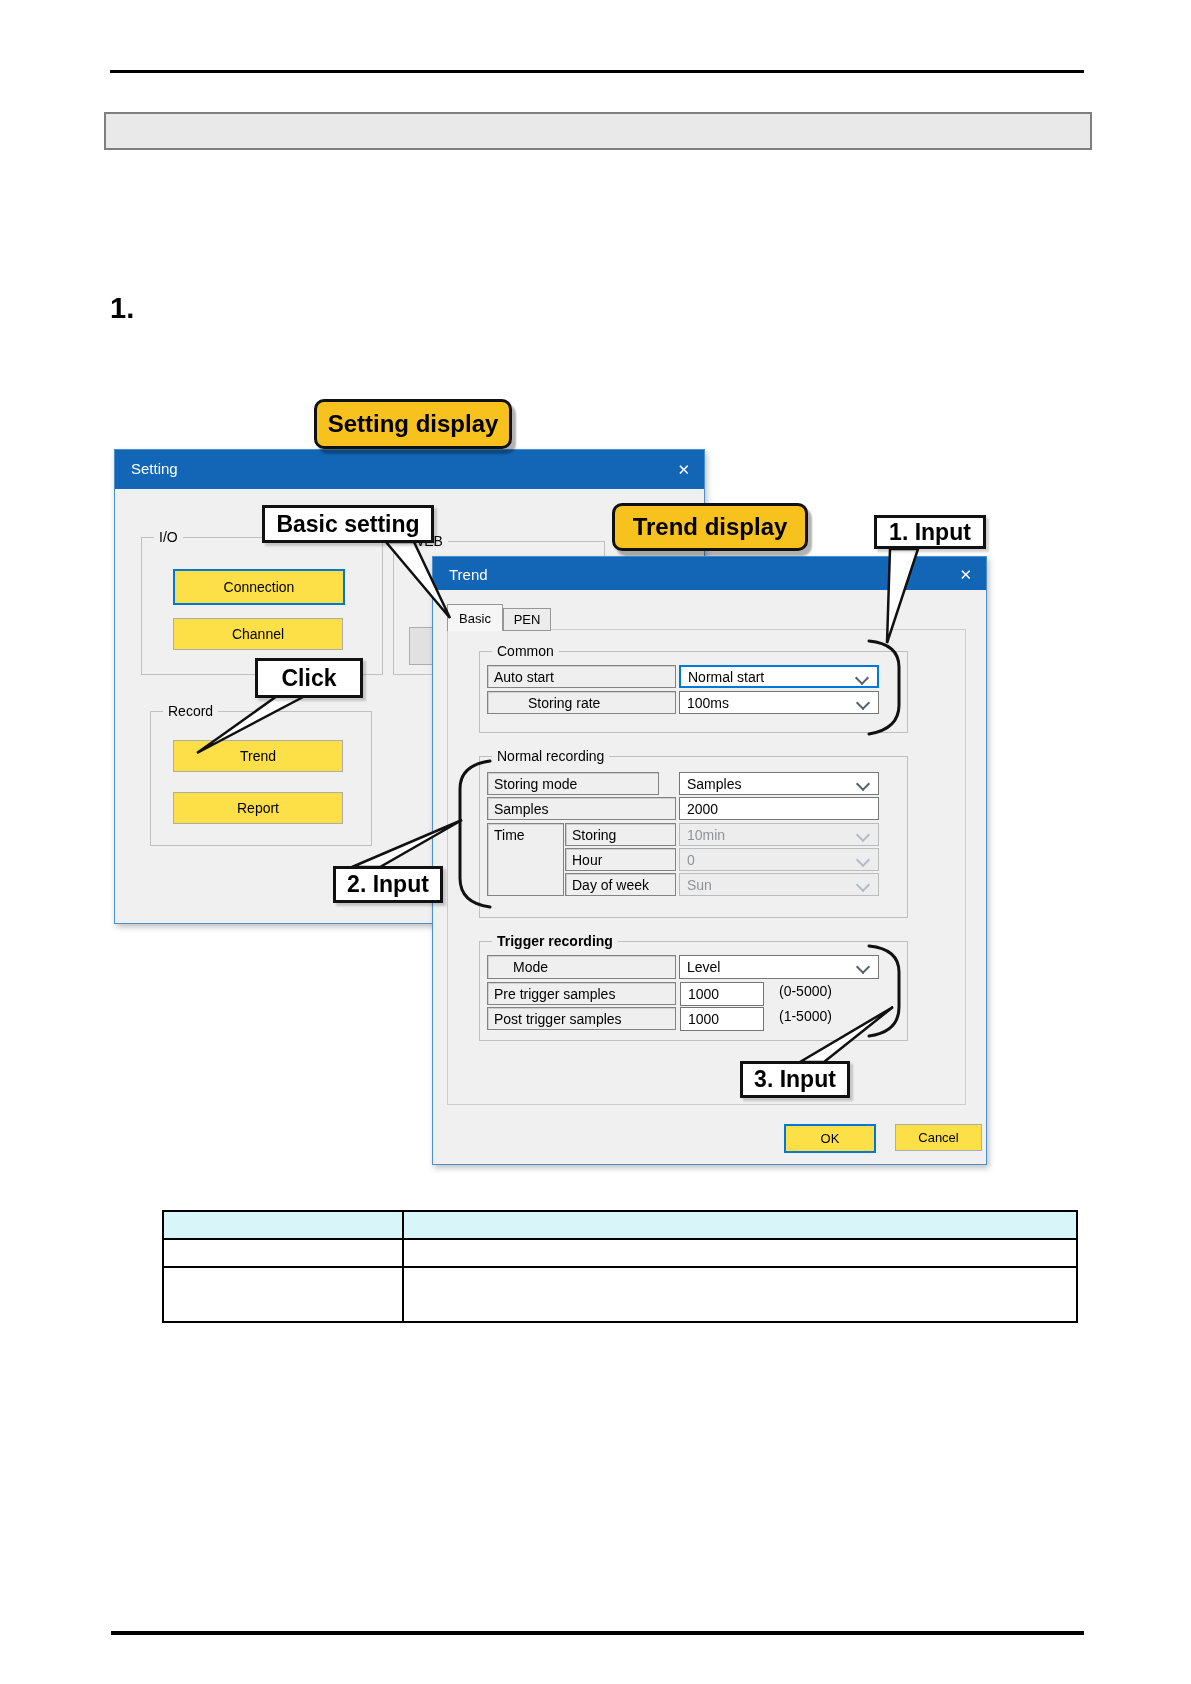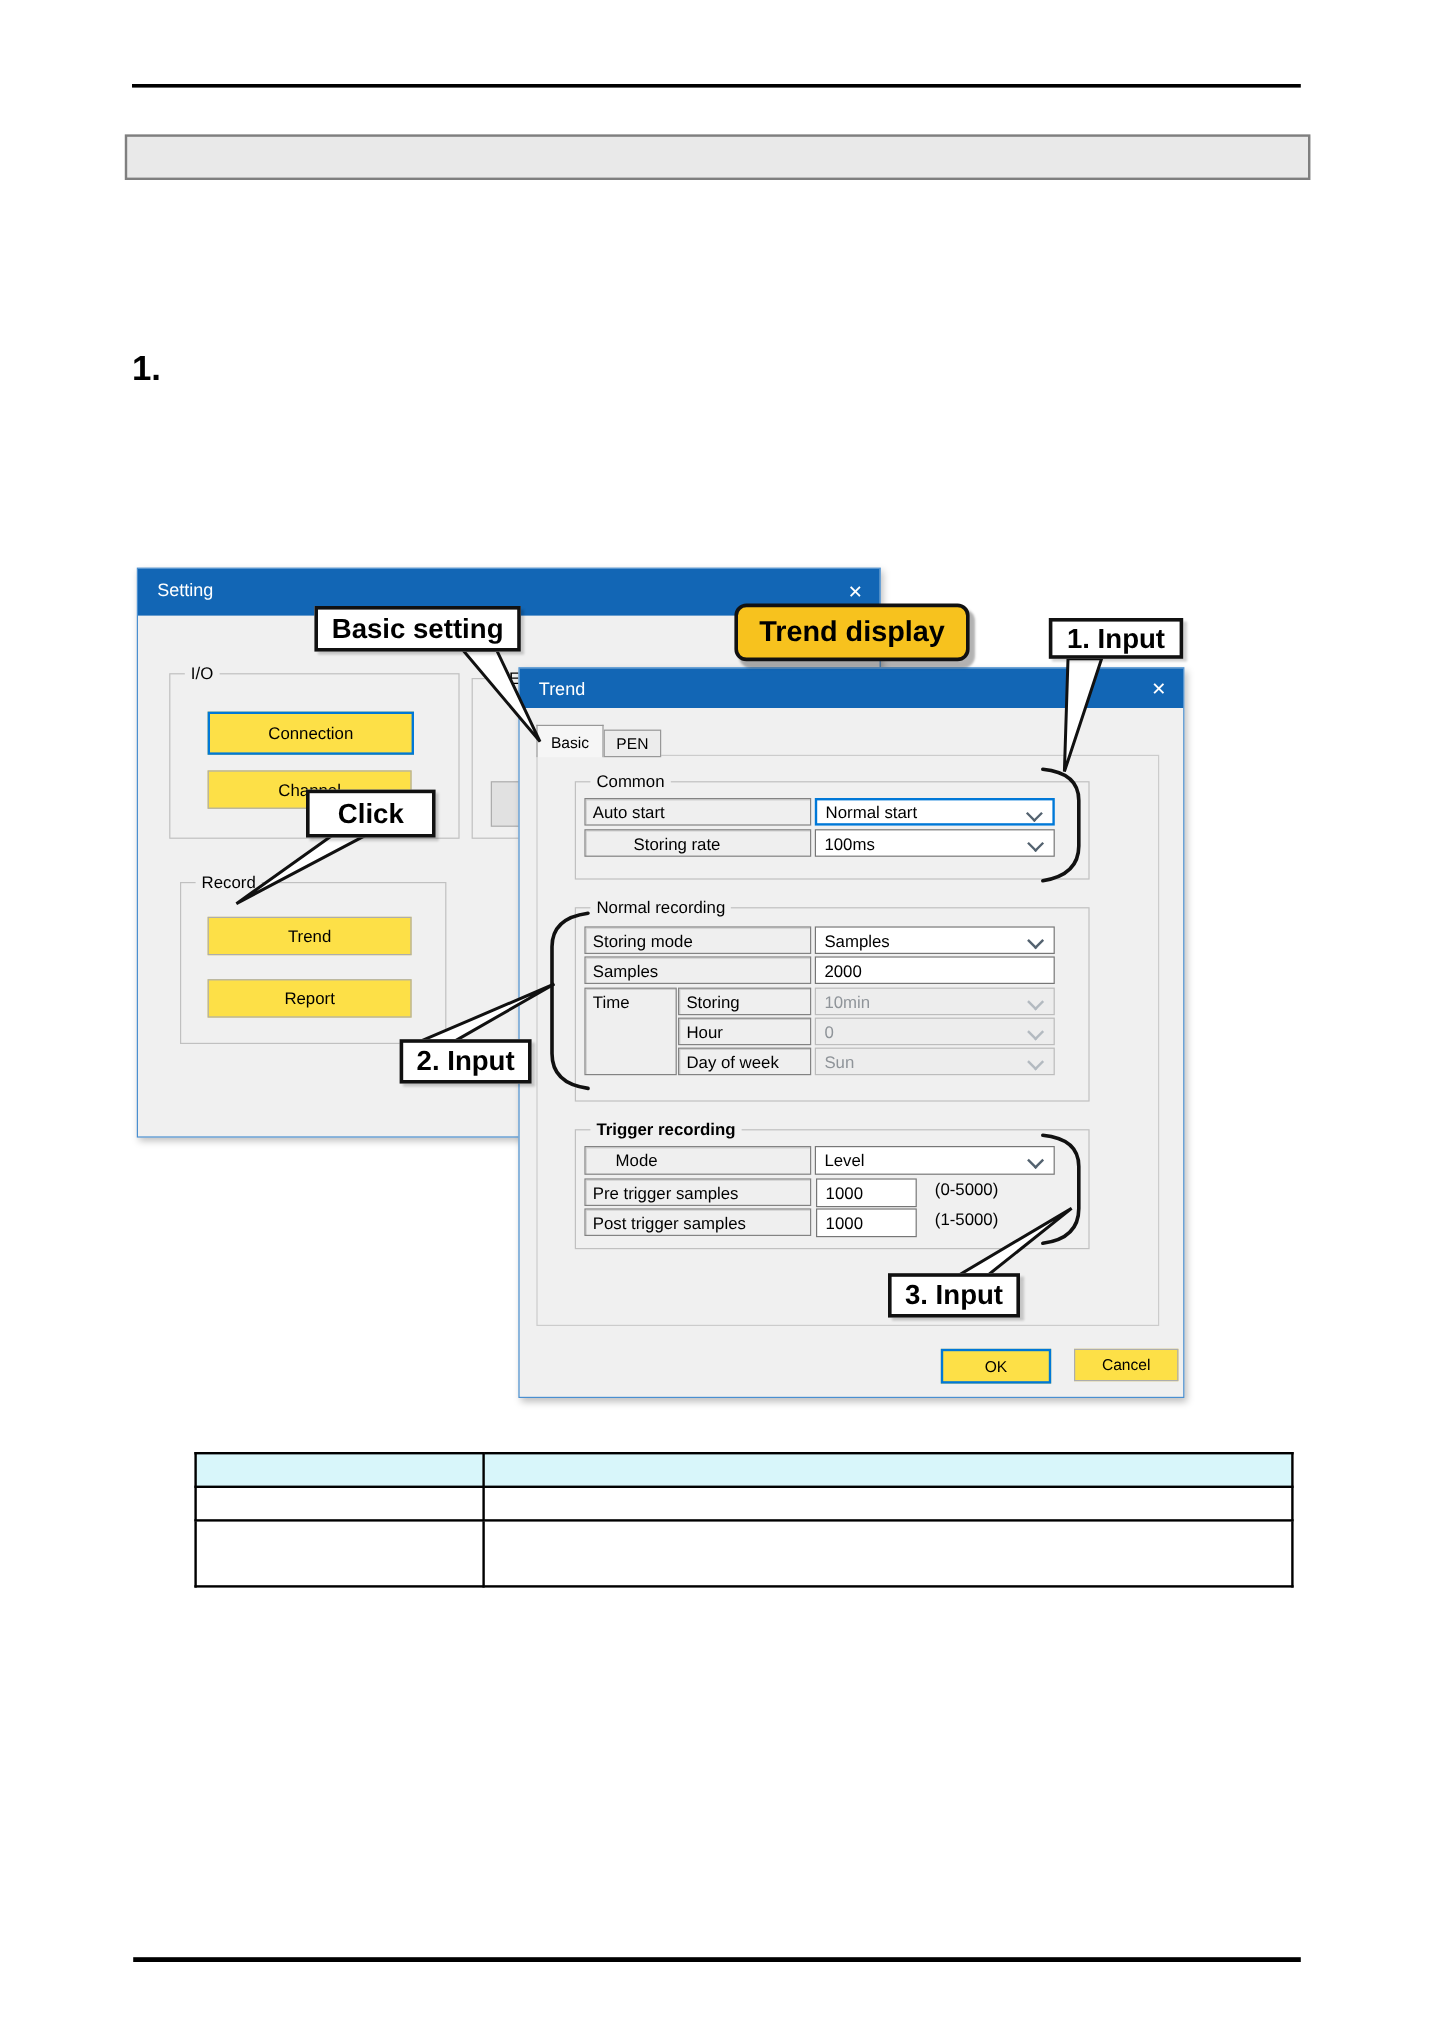--- a/index.html
+++ b/index.html
@@ -69,21 +69,21 @@
 </style>
 </head>
 <body>
 
 <div class="page">
 
   <div class="abs topline"></div>
   <div class="abs banner"></div>
   <div class="abs h1num">1.</div>
 
-  <div class="abs dialog" style="left:114px;top:473px;width:589px;height:473px;z-index:1;padding-left:29px;">
+  <div class="abs dialog" style="left:114px;top:449px;width:589px;height:473px;z-index:1;">
     <div class="titlebar" style="height:39px;">
       <span class="t" style="top:10px;">Setting</span>
       <span class="closex" style="top:10px;">✕</span>
     </div>
 
     <div class="group" style="left:26px;top:87px;width:240px;height:136px;">
       <span class="glabel">I/O</span>
     </div>
     <div class="wbtn focus" style="left:58px;top:119px;width:168px;height:32px;">Connection</div>
     <div class="wbtn" style="left:58px;top:168px;width:168px;height:30px;">Channel</div>
@@ -120,21 +120,21 @@
     </div>
     <div class="lbox" style="left:54px;top:134px;width:189px;height:23px;z-index:5;padding-left:40px;">Storing rate</div>
     <div class="dd" style="left:246px;top:134px;width:200px;height:23px;z-index:5;">
       <span>100ms</span>
       <span class="chev"></span>
     </div>
 
     <div class="group" style="left:46px;top:199px;width:427px;height:160px;z-index:4;">
       <span class="glabel">Normal recording</span>
     </div>
-    <div class="lbox" style="left:54px;top:215px;width:189px;height:23px;z-index:5;">Storing mode</div>
+    <div class="lbox" style="left:54px;top:215px;width:172px;height:23px;z-index:5;">Storing mode</div>
     <div class="dd" style="left:246px;top:215px;width:200px;height:23px;z-index:5;">
       <span>Samples</span>
       <span class="chev"></span>
     </div>
     <div class="lbox" style="left:54px;top:240px;width:189px;height:23px;z-index:5;">Samples</div>
     <input class="tinput" style="left: 246px; top: 240px; width: 200px; height: 23px; z-index: 5;" value="2000">
     <div class="lbox top" style="left:54px;top:266px;width:77px;height:73px;z-index:5;">Time</div>
     <div class="lbox" style="left:132px;top:266px;width:111px;height:23px;z-index:5;">Storing</div>
     <div class="dd disabled" style="left:246px;top:266px;width:200px;height:23px;z-index:5;">
       <span>10min</span>
@@ -176,20 +176,21 @@
     <polygon points="277,696 305,696 197,753" fill="#fff" stroke="#111" stroke-width="2.5"></polygon>
     <polygon points="890,549 918,549 887,643" fill="#fff" stroke="#111" stroke-width="2.5"></polygon>
     <polygon points="352,867 380,867 462,820" fill="#fff" stroke="#111" stroke-width="2.5"></polygon>
     <polygon points="800,1062 824,1062 893,1007" fill="#fff" stroke="#111" stroke-width="2.5"></polygon>
 
     <path d="M 869 641 Q 899 644 899 667 L 899 705 Q 899 729 869 734" fill="none" stroke="#111" stroke-width="3" stroke-linecap="round"></path>
     <path d="M 490 761 Q 460 765 460 789 L 460 878 Q 460 903 490 907" fill="none" stroke="#111" stroke-width="3" stroke-linecap="round"></path>
     <path d="M 869 946 Q 899 949 899 972 L 899 1007 Q 899 1032 869 1036" fill="none" stroke="#111" stroke-width="3" stroke-linecap="round"></path>
   </svg>
 
+  <div class="co yellow" style="left:314px;top:399px;width:192px;height:44px;">Setting display</div>
   <div class="co yellow" style="left:612px;top:503px;width:190px;height:42px;">Trend display</div>
   <div class="co white" style="left:262px;top:505px;width:166px;height:32px;">Basic setting</div>
   <div class="co white" style="left:874px;top:515px;width:106px;height:28px;">1. Input</div>
   <div class="co white" style="left:255px;top:658px;width:102px;height:34px;">Click</div>
   <div class="co white" style="left:333px;top:866px;width:104px;height:31px;">2. Input</div>
   <div class="co white" style="left:740px;top:1061px;width:104px;height:31px;">3. Input</div>
 
   <table class="doc">
     <tbody>
         <tr>

